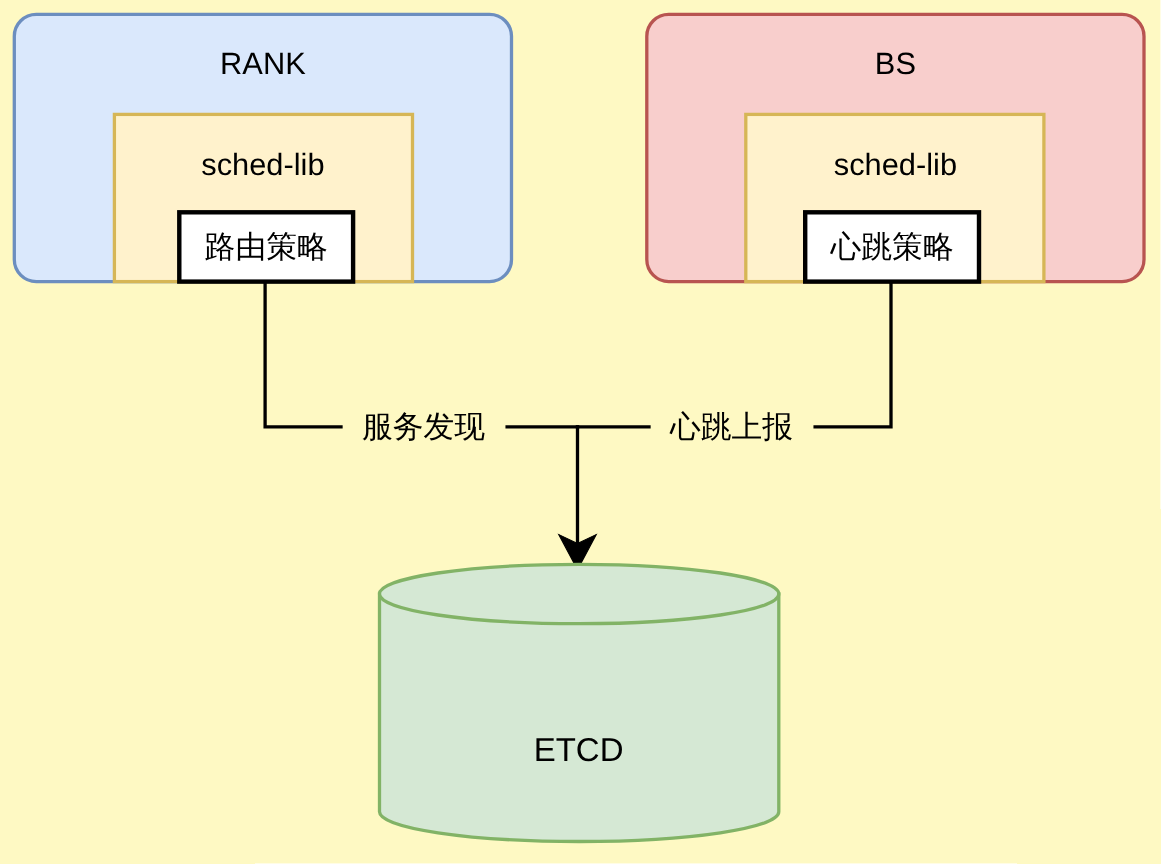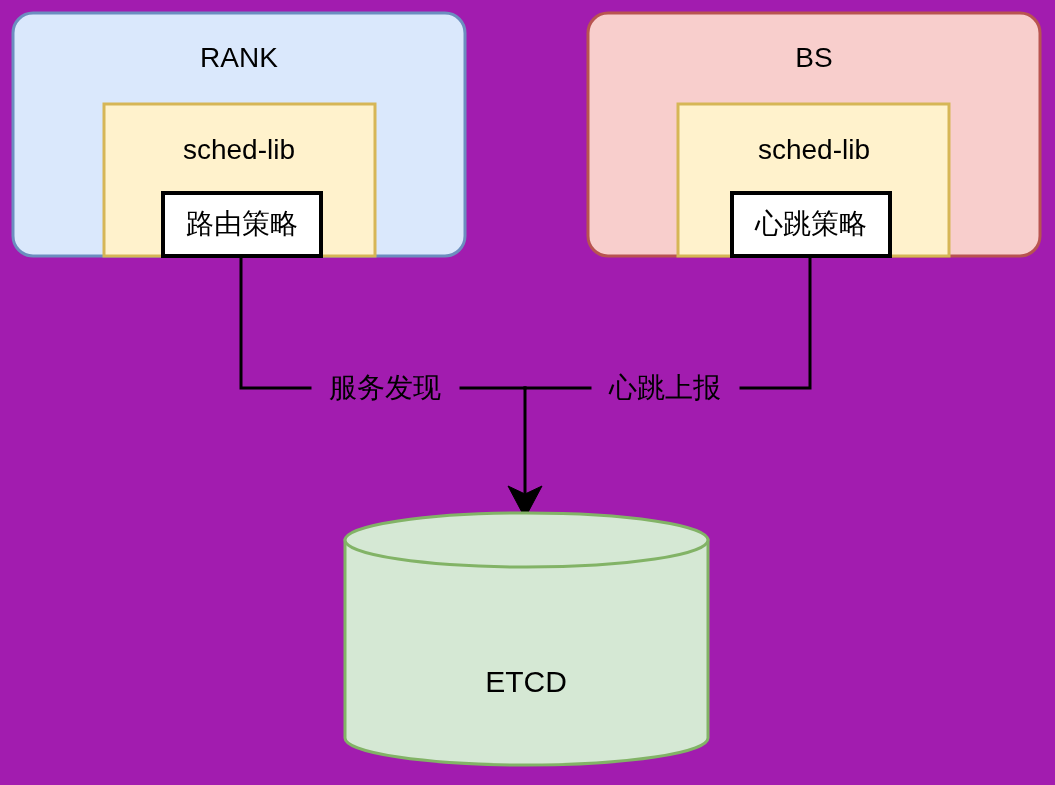--- a/index.html
+++ b/index.html
@@ -8,21 +8,21 @@
     padding: 0;
     background: #ffffff;
   }
   body {
     font-family: "Liberation Sans", "DejaVu Sans", sans-serif;
   }
   #diagram-root {
     position: relative;
     width: 1055px;
     height: 785px;
-    background: #a21caf;
+    background: #fef9c3;
     overflow: hidden;
   }
   #diagram-svg {
     position: absolute;
     left: 0;
     top: 0;
     width: 1055px;
     height: 785px;
     display: block;
   }

